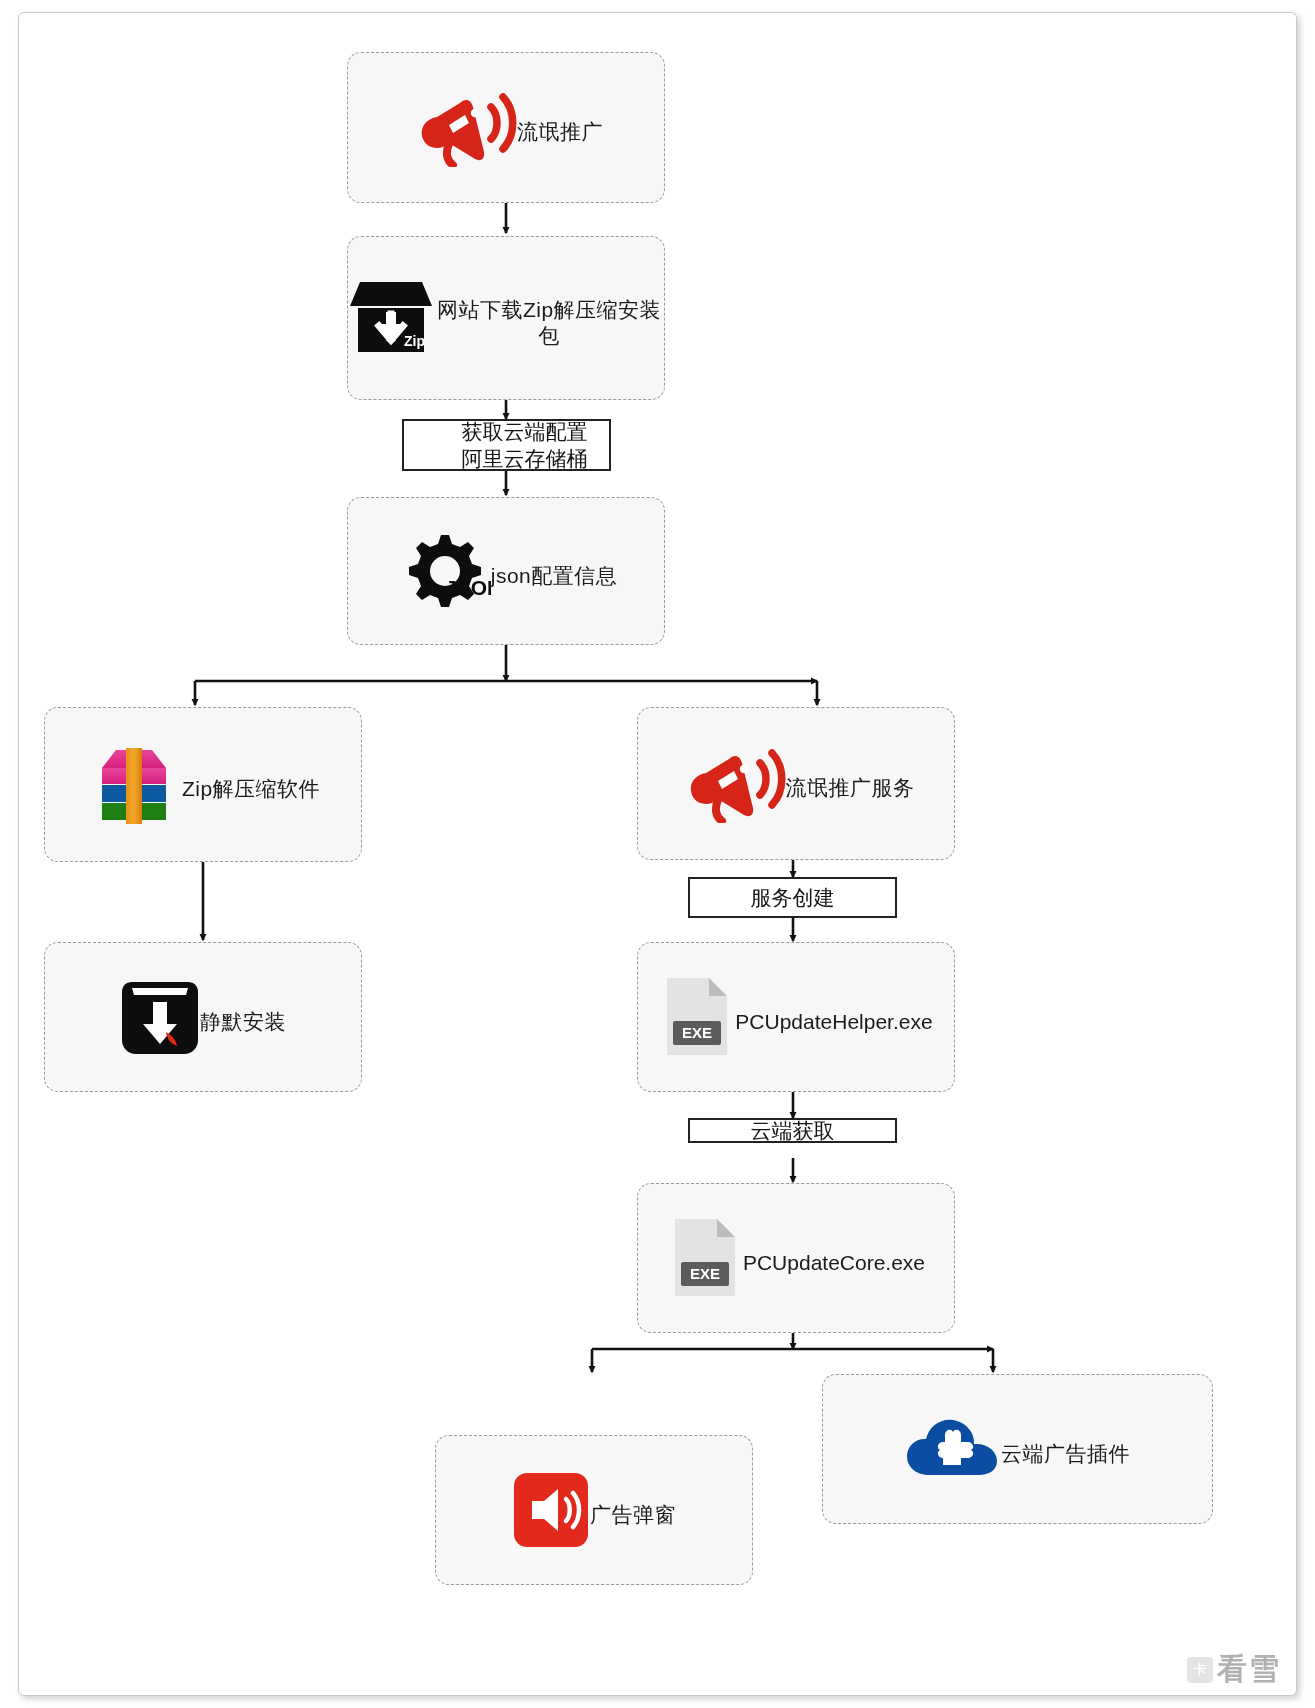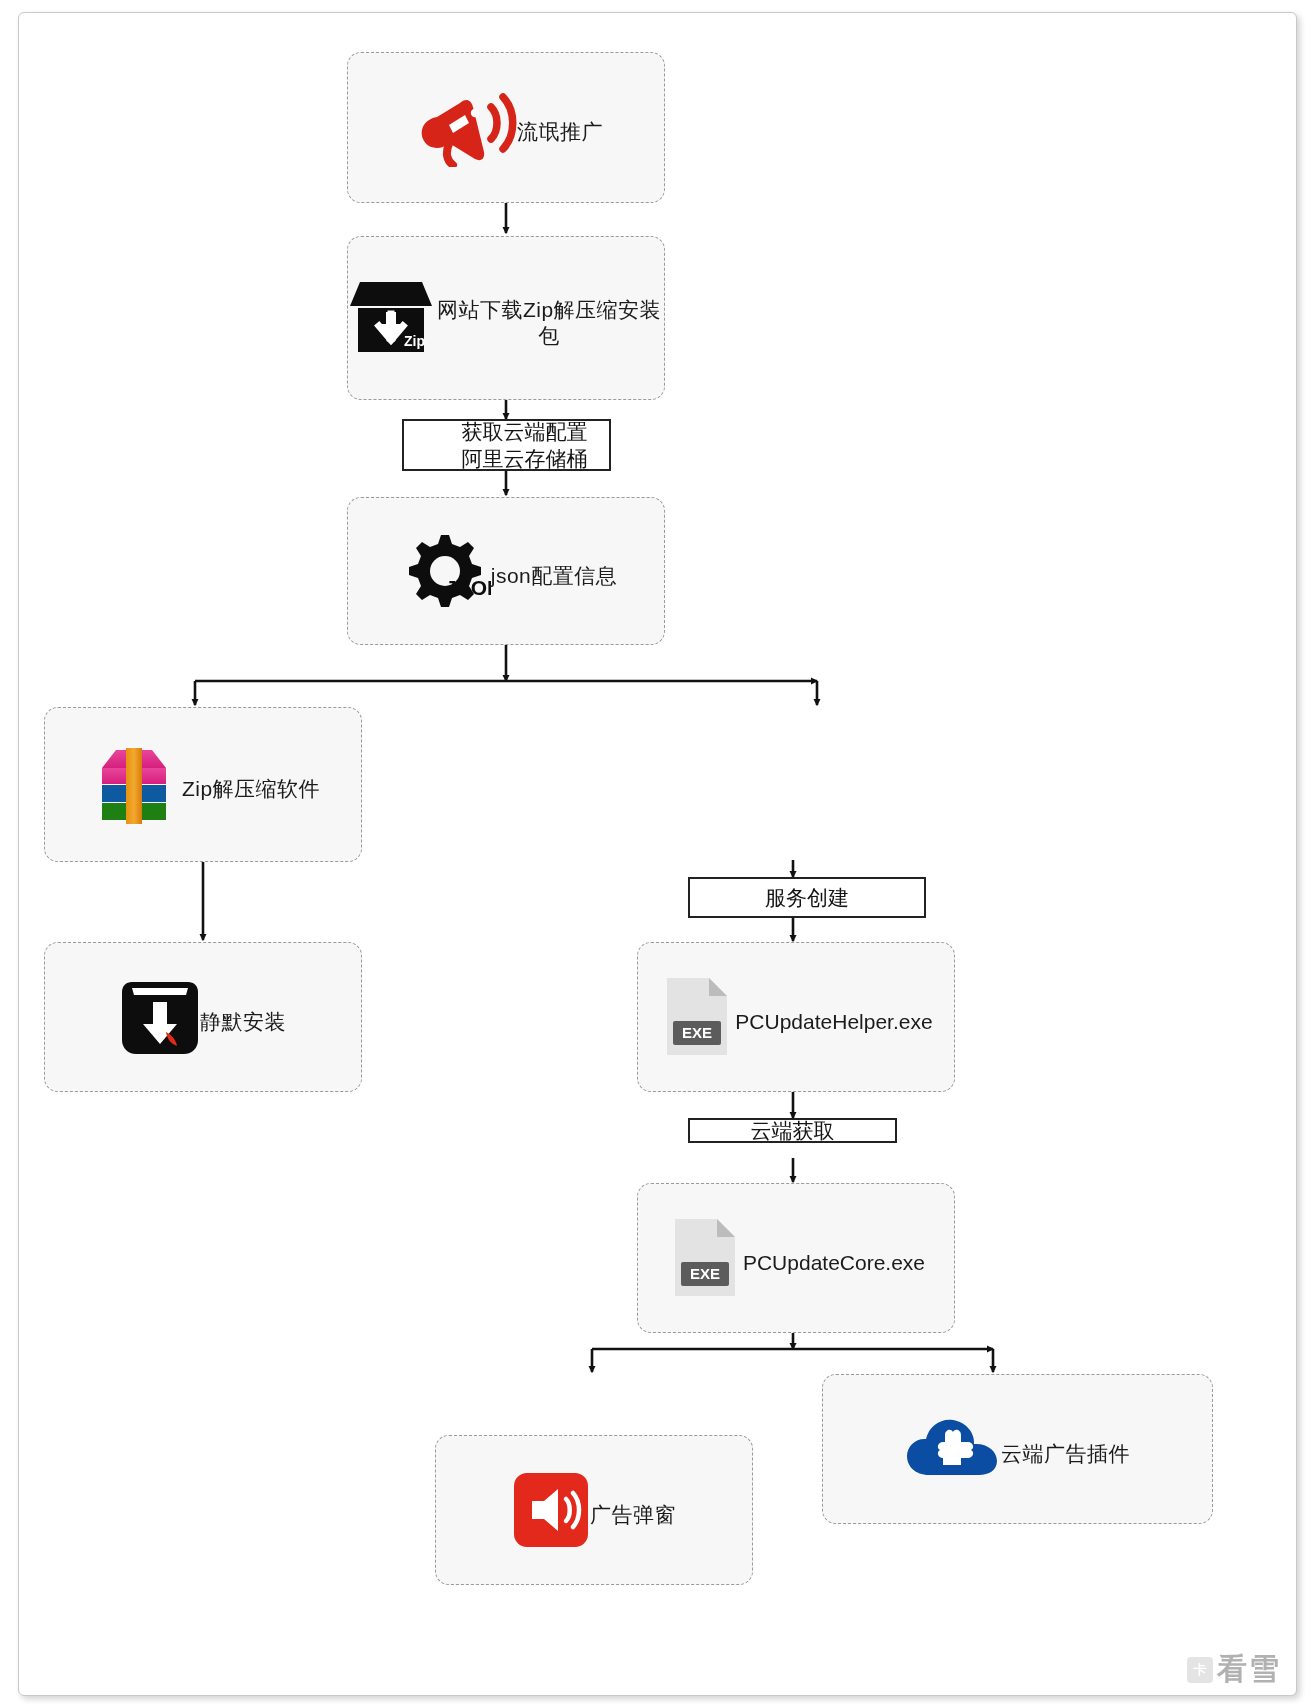--- a/index.html
+++ b/index.html
@@ -183,22 +183,37 @@
         <path d="M12 6 L68 6 C74 6 78 10 78 16 L78 64 C78 72 72 78 64 78 L16 78 C8 78 2 72 2 64 L2 16 C2 10 6 6 12 6 Z" fill="#0d0d0d"></path>
         <path d="M12 12 L68 12 L66 19 L14 19 Z" fill="#ffffff"></path>
         <rect x="33" y="26" width="14" height="24" fill="#ffffff"></rect>
         <path d="M23 48 L40 68 L57 48 Z" fill="#ffffff"></path>
         <path d="M46 56 C52 59 56 64 57 70 C51 68 47 63 46 56 Z" fill="#e02a16"></path>
       </svg>
     </div>
     <div class="lbl">静默安装</div>
   </div>
 
-
-  <div class="edgelabel" style="left:688px; top:877px; width:238px; height:41px;">
+  <div class="node" style="left:637px; top:707px; width:318px; height:153px;">
+    <div class="icon">
+      <svg width="108" height="78" viewBox="0 0 108 78">
+        <g fill="#d62518">
+          <path d="M28 28 C16 30 10 40 14 50 C18 60 32 62 40 54 L66 70 C72 73 76 70 75 63 L64 18 C62 10 56 9 51 14 Z"></path>
+          <path d="M40 36 L56 26 L60 34 L44 44 Z" fill="#ffffff"></path>
+          <circle cx="66" cy="24" r="4.2" fill="#ffffff"></circle>
+          <path d="M40 55 C36 64 38 72 44 76" stroke="#d62518" stroke-width="8" fill="none" stroke-linecap="round"></path>
+          <path d="M82 18 C90 26 90 42 82 50" stroke="#d62518" stroke-width="7.5" fill="none" stroke-linecap="round"></path>
+          <path d="M94 8 C107 22 107 46 94 60" stroke="#d62518" stroke-width="7.5" fill="none" stroke-linecap="round"></path>
+        </g>
+      </svg>
+    </div>
+    <div class="lbl">流氓推广服务</div>
+  </div>
+
+  <div class="edgelabel" style="left:688px; top:877px; width:209px; height:41px;">
     <span>服务创建</span>
   </div>
 
   <div class="node" style="left:637px; top:942px; width:318px; height:150px;">
     <div class="icon">
       <svg width="76" height="84" viewBox="0 0 76 84">
         <path d="M8 3 L50 3 L68 21 L68 80 L8 80 Z" fill="#e3e3e3"></path>
         <path d="M50 3 L68 21 L50 21 Z" fill="#bcbcbc"></path>
         <rect x="14" y="46" width="48" height="24" rx="2" fill="#5c5c5c"></rect>
         <text x="38" y="63" text-anchor="middle" font-family="Liberation Sans, sans-serif" font-size="15" font-weight="bold" fill="#ffffff">EXE</text>

